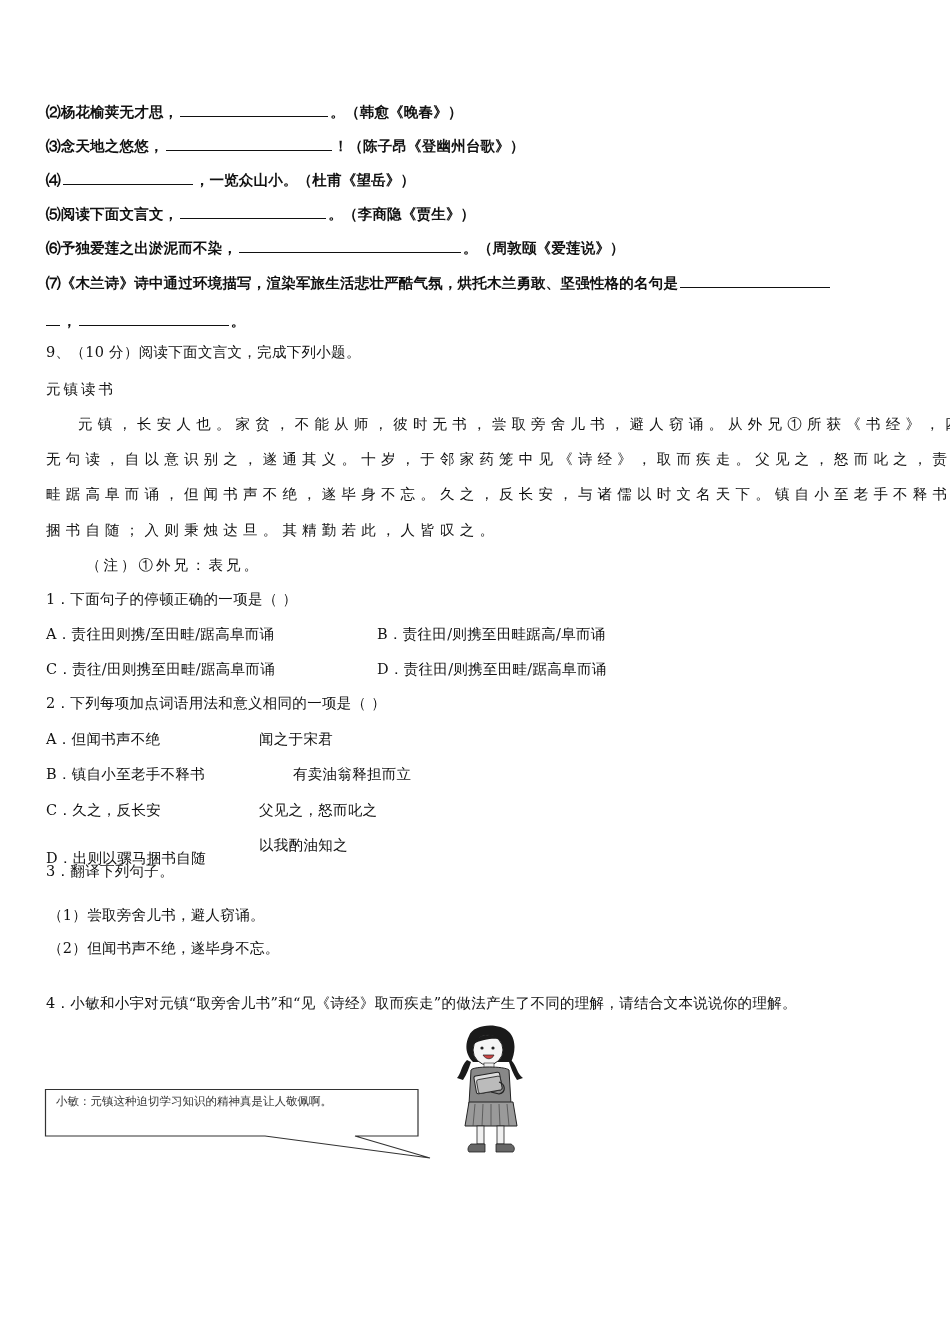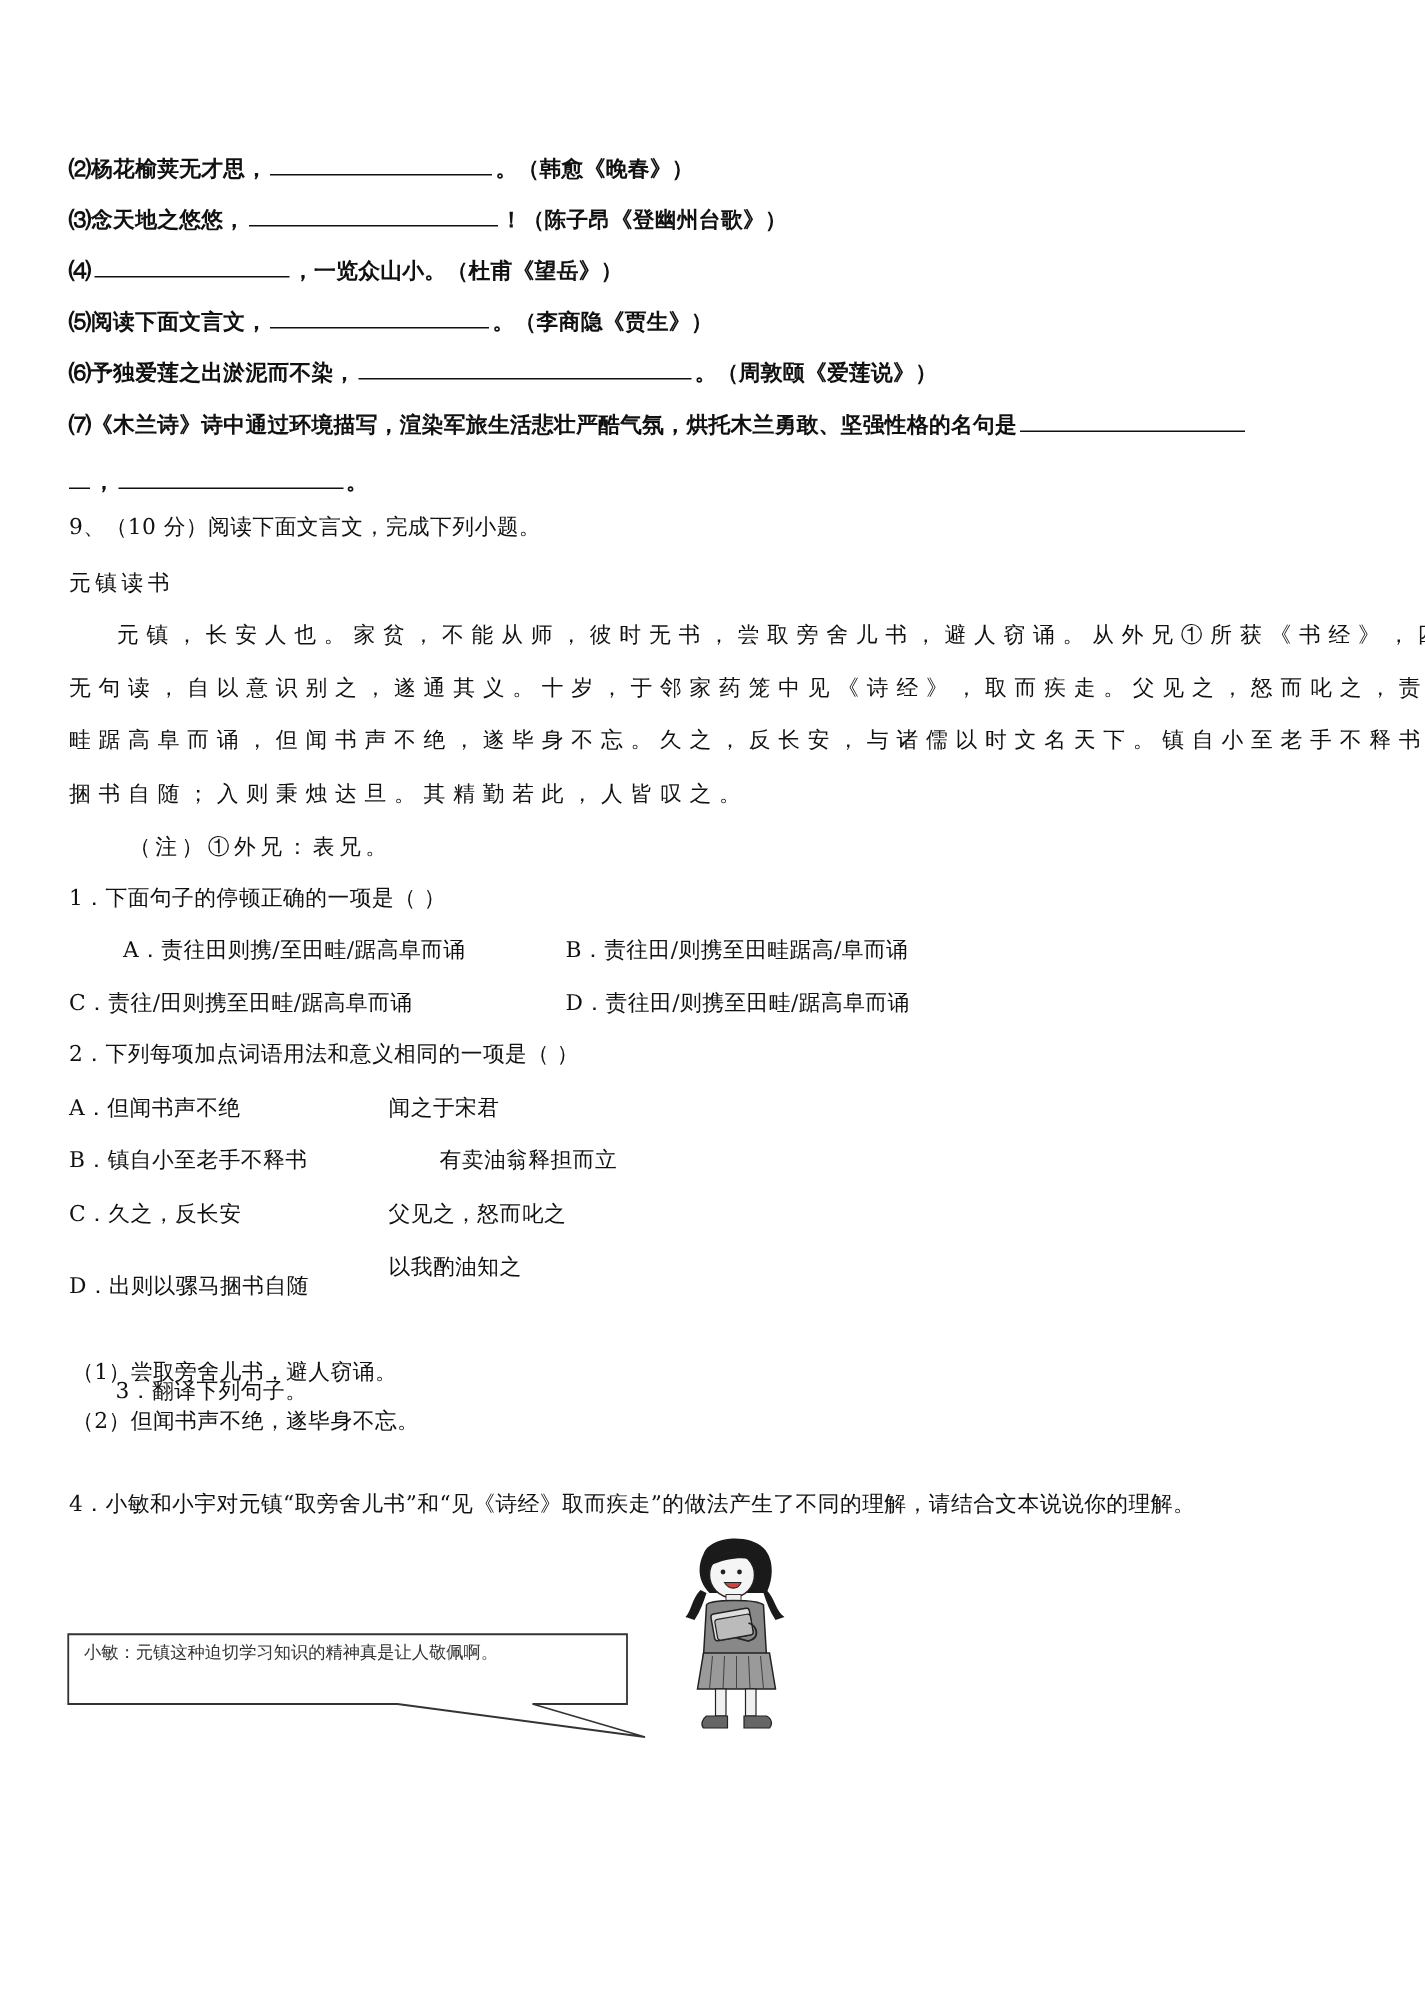--- a/index.html
+++ b/index.html
@@ -102,21 +102,21 @@
 <div class="line serif" style="top:342px;">9、（10 分）阅读下面文言文，完成下列小题。</div>
 <div class="line kai" style="top:379px; letter-spacing:3px;">元镇读书</div>
 
 <div class="line kai" style="top:414px; left:78px;">元镇，长安人也。家贫，不能从师，彼时无书，尝取旁舍儿书，避人窃诵。从外兄①所获《书经》，四角已漫灭，且</div>
 <div class="line kai" style="top:449px;">无句读，自以意识别之，遂通其义。十岁，于邻家药笼中见《诗经》，取而疾走。父见之，怒而叱之，责往田则携至田</div>
 <div class="line kai" style="top:484px;">畦踞高阜而诵，但闻书声不绝，遂毕身不忘。久之，反长安，与诸儒以时文名天下。镇自小至老手不释书，出则以骡马</div>
 <div class="line kai" style="top:520px;text-align:right;">捆书自随；入则秉烛达旦。其精勤若此，人皆叹之。</div>
 <div class="line kai" style="top:555px; left:86px; letter-spacing:3px;">（注）①外兄：表兄。</div>
 
 <div class="line serif" style="top:589px;">1．下面句子的停顿正确的一项是（        ）</div>
-<div class="line serif" style="top:624px;margin-left:36px;">
+<div class="line serif" style="top:624px;">
   <span>A．</span><span>责往田则携/至田畦/踞高阜而诵</span>
 </div>
 <div class="line serif" style="top:624px; left:377px;">
   <span>B．</span><span>责往田/则携至田畦踞高/阜而诵</span>
 </div>
 <div class="line serif" style="top:659px;">
   <span>C．</span><span>责往/田则携至田畦/踞高阜而诵</span>
 </div>
 <div class="line serif" style="top:659px; left:377px;">
   <span>D．</span><span>责往田/则携至田畦/踞高阜而诵</span>
@@ -137,21 +137,21 @@
 <div class="line serif" style="top:800px;">
   <span>C．</span><span>久之，反长安</span>
 </div>
 <div class="line serif" style="top:800px; left:259px;">父见之，怒而叱之</div>
 
 <div class="line serif" style="top:834px;margin-top:14px;">
   <span>D．</span><span>出则以骡马捆书自随</span>
 </div>
 <div class="line serif" style="top:835px; left:259px;">以我酌油知之</div>
 
-<div class="line serif" style="top:918px;margin-left:31px;">3．翻译下列句子。</div>
+<div class="line serif" style="top:861px;">3．翻译下列句子。</div>
 <div class="line serif" style="top:905px; left:48px;">（1）尝取旁舍儿书，避人窃诵。</div>
 <div class="line serif" style="top:938px; left:48px;">（2）但闻书声不绝，遂毕身不忘。</div>
 
 <div class="line serif" style="top:972px;margin-top:21px;">4．小敏和小宇对元镇“取旁舍儿书”和“见《诗经》取而疾走”的做法产生了不同的理解，请结合文本说说你的理解。</div>
 
 <div class="bubble-wrap">
   <svg width="400" height="80" viewBox="0 0 400 80">
     <path d="M1.5 3.5 H374 V50 H311 L386 72 L221 50 H1.5 Z" fill="#ffffff" stroke="#333" stroke-width="1.2"></path>
   </svg>
   <div class="bubble-text">小敏：元镇这种迫切学习知识的精神真是让人敬佩啊。</div>

